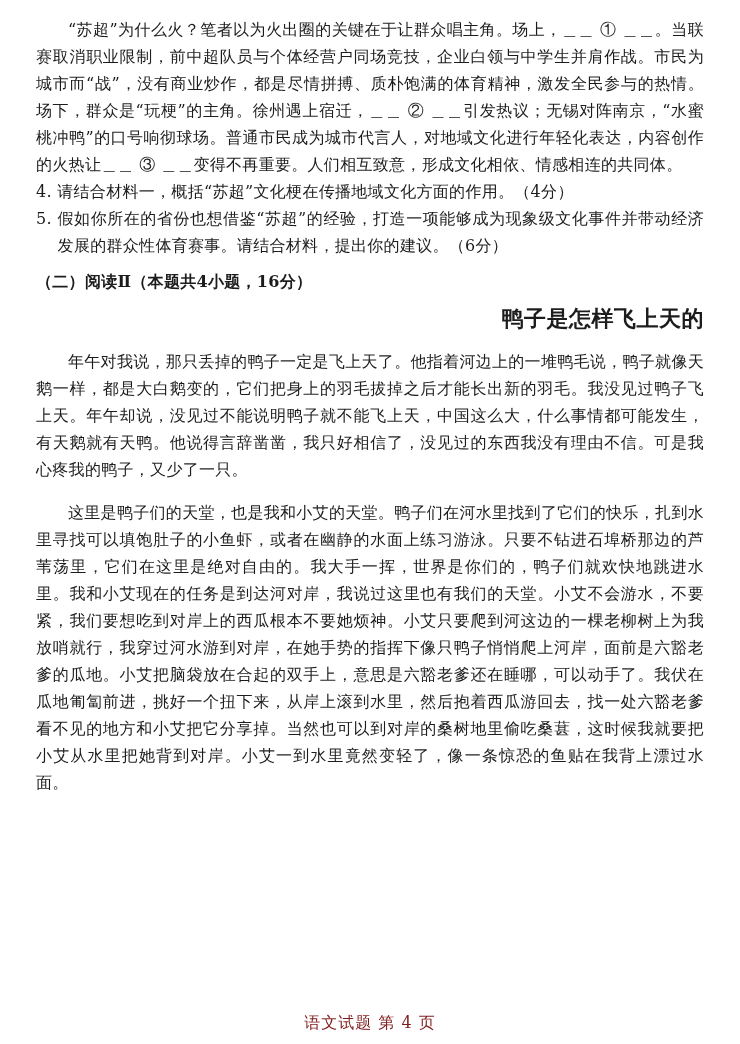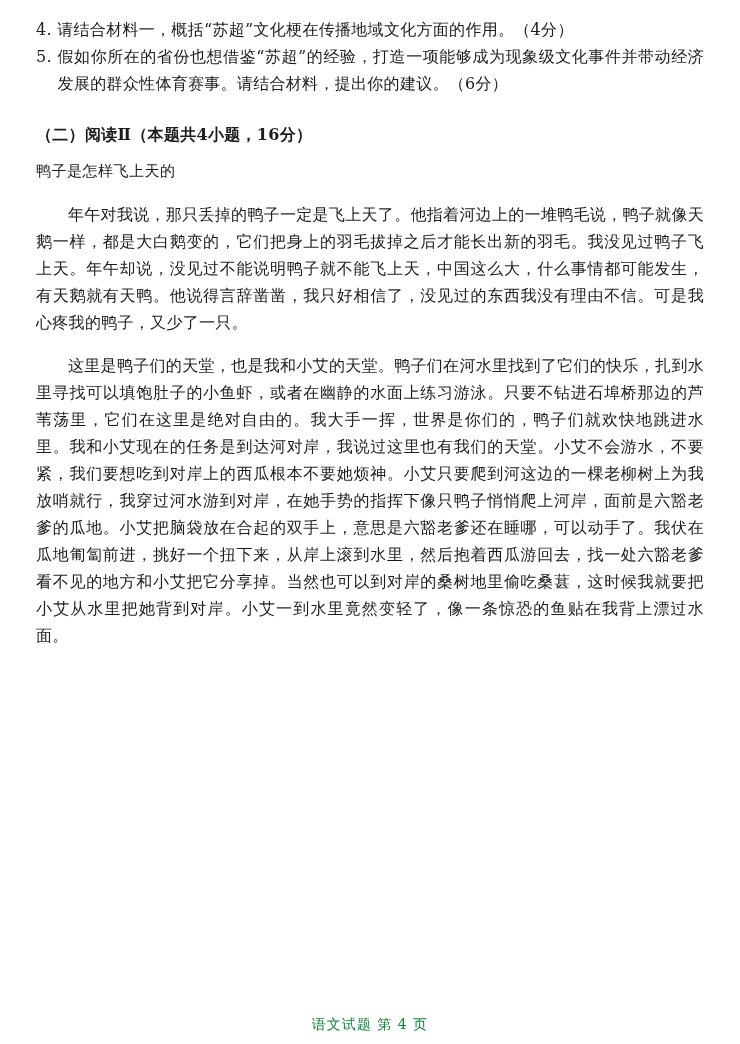--- a/index.html
+++ b/index.html
@@ -27,57 +27,58 @@
   }
   .indent {
     text-indent: 2em;
   }
   .hang {
     padding-left: 1.35em;
     text-indent: -1.35em;
   }
   .section-heading {
     font-weight: bold;
-    margin-top: 24px;
+    margin-top: 9px;
   }
   .instruction {
     margin-top: 2px;
   }
   .reading-title {
     margin: 10px 0 2px 0;
-    text-align: left;
-    font-size: 15px;
-    font-weight: normal;
+    text-align: right;
+    font-size: 22px;
+    font-weight: bold;
     line-height: 27px;
     letter-spacing: 0.5px;
   }
   .reading-author {
     margin: 0 0 8px 0;
     text-align: center;
     line-height: 27px;
   }
   .story {
     margin-top: 16px;
   }
   .page-footer {
     position: absolute;
     left: 0;
     right: 0;
     bottom: 10px;
     text-align: center;
-    font-size: 14px;
+    font-size: 16px;
     letter-spacing: 1px;
-    color: #15803d;
+    color: #7f1d1d;
   }
 </style>
 </head>
 <body>
 
 <div class="page">
 
+  <p class="para indent">“苏超”为什么火？笔者以为火出圈的关键在于让群众唱主角。场上，＿＿ ① ＿＿。当联赛取消职业限制，前中超队员与个体经营户同场竞技，企业白领与中学生并肩作战。市民为城市而“战”，没有商业炒作，都是尽情拼搏、质朴饱满的体育精神，激发全民参与的热情。场下，群众是“玩梗”的主角。徐州遇上宿迁，＿＿ ② ＿＿引发热议；无锡对阵南京，“水蜜桃冲鸭”的口号响彻球场。普通市民成为城市代言人，对地域文化进行年轻化表达，内容创作的火热让＿＿ ③ ＿＿变得不再重要。人们相互致意，形成文化相依、情感相连的共同体。</p>
 
   <p class="para hang">4. 请结合材料一，概括“苏超”文化梗在传播地域文化方面的作用。（4分）</p>
 
   <p class="para hang">5. 假如你所在的省份也想借鉴“苏超”的经验，打造一项能够成为现象级文化事件并带动经济发展的群众性体育赛事。请结合材料，提出你的建议。（6分）</p>
 
   <p class="para section-heading">（二）阅读Ⅱ（本题共4小题，16分）</p>
 
 
   <h2 class="reading-title">鸭子是怎样飞上天的</h2>
 

